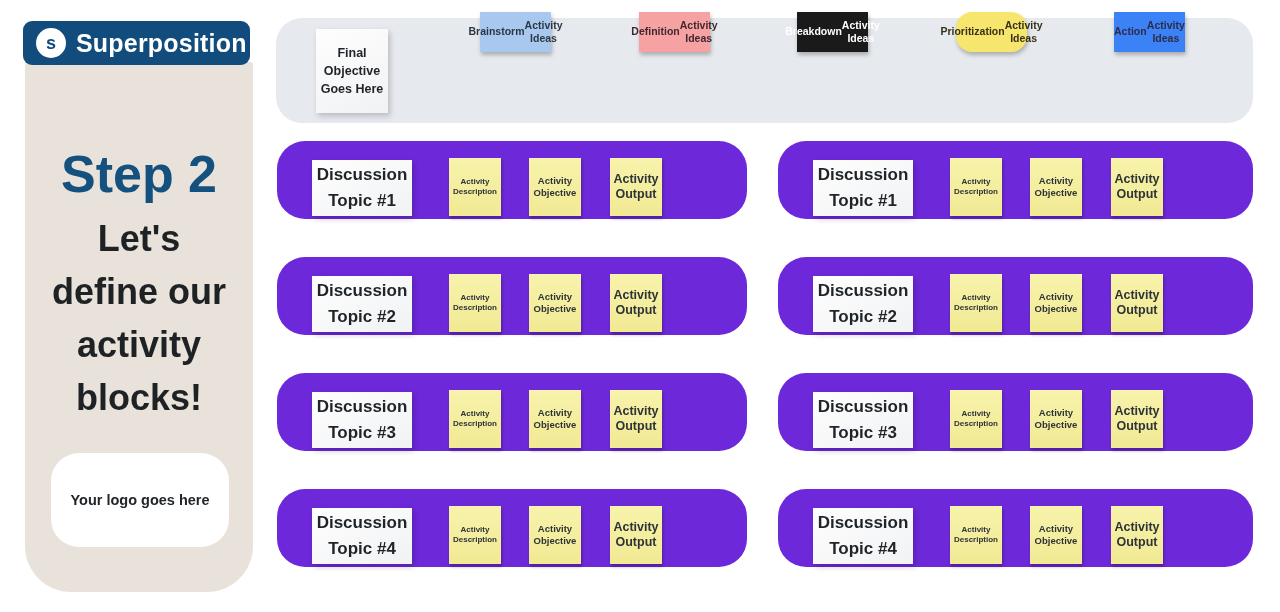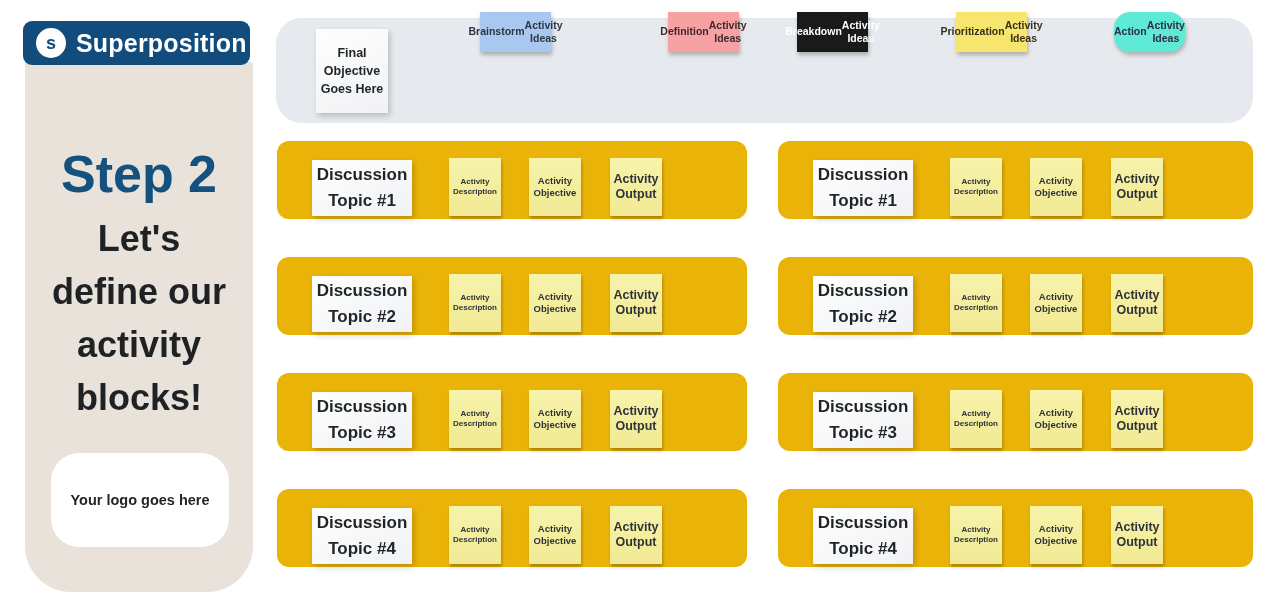--- a/index.html
+++ b/index.html
@@ -21,38 +21,38 @@
   .headline { position:absolute; left:13px; top:212px; width:252px; text-align:center;
               font-size:36px; line-height:53px; font-weight:bold; color:#1e2225; z-index:2; }
   .headline span { display:block; }
   .logo-card { position:absolute; left:51px; top:453px; width:178px; height:94px;
                background:#ffffff; border-radius:28px; display:flex; align-items:center;
                justify-content:center; font-size:14.5px; font-weight:bold; color:#22262a; z-index:2; }
 
   
   .top-panel { position:absolute; left:276px; top:18px; width:977px; height:105px;
                background:#e6e9ed; border-radius:26px; }
-  .row-panel { position:absolute; height:78px; background:#eab308; border-radius:12px; }
+  .row-panel { position:absolute; height:78px; background:#6d28d9; border-radius:28px; }
 
   
   .white-note { background:linear-gradient(155deg,#fefefe 0%,#f1f2f4 100%);
                 box-shadow:2px 3px 6px rgba(0,0,0,0.20);
                 display:flex; align-items:center; justify-content:center; text-align:center;
                 font-weight:bold; color:#1f2428; }
   .objective-note { position:absolute; left:316px; top:29px; width:72px; height:84px;
                     font-size:12.5px; line-height:18px; padding:2px; }
   .topic-note { position:absolute; left:35px; top:19px; width:100px; height:56px;
                 font-size:17px; line-height:26px; }
 
   .cat-note { position:absolute; top:12px; width:71px; height:40px;
               display:flex; flex-direction:row; align-items:center; justify-content:center;
               text-align:center; font-weight:bold; font-size:10.5px; line-height:13.5px;
               box-shadow:1px 3px 4px rgba(0,0,0,0.25); }
-  .cat-1 { left:480px; } .cat-2 { left:668px; } .cat-3 { left:797px; }
-  .cat-4 { left:956px; } .cat-5 { left:1114px; }
+  .cat-1 { left:480px; } .cat-2 { left:639px; } .cat-3 { left:797px; }
+  .cat-4 { left:956px;border-radius:16px; } .cat-5 { left:1114px; }
 
   .sticky { position:absolute; top:17px; width:52px; height:58px;
             background:linear-gradient(180deg,#f7f3ab 0%,#f1e993 100%);
             box-shadow:1px 3px 3px rgba(0,0,0,0.26);
             display:flex; align-items:center; justify-content:center; text-align:center;
             font-weight:bold; color:#2e3338; padding:2px; }
   .s-desc { left:172px; font-size:8px;    line-height:10px; }
   .s-obj  { left:252px; font-size:9.5px;  line-height:12px; }
   .s-out  { left:333px; font-size:12.5px; line-height:15px; }
 
@@ -97,21 +97,21 @@
     <span>Activity Ideas</span>
   </div>
   <div class="cat-note cat-3" style="background: rgb(26, 26, 26); color: rgb(255, 255, 255);">
     <span>Breakdown</span>
     <span>Activity Ideas</span>
   </div>
   <div class="cat-note cat-4" style="background: rgb(247, 230, 110); color: rgb(54, 48, 23);">
     <span>Prioritization</span>
     <span>Activity Ideas</span>
   </div>
-  <div class="cat-note cat-5" style="background: #5eead4; color: rgb(47, 43, 73); border-radius: 16px;">
+  <div class="cat-note cat-5" style="background: #3b82f6; color: rgb(47, 43, 73);">
     <span>Action</span>
     <span>Activity Ideas</span>
   </div>
 
   <div class="row-panel rL rt1">
     <div class="white-note topic-note">Discussion Topic #1</div>
     <div class="sticky s-desc">Activity Description</div>
     <div class="sticky s-obj">Activity Objective</div>
     <div class="sticky s-out">Activity Output</div>
   </div>

